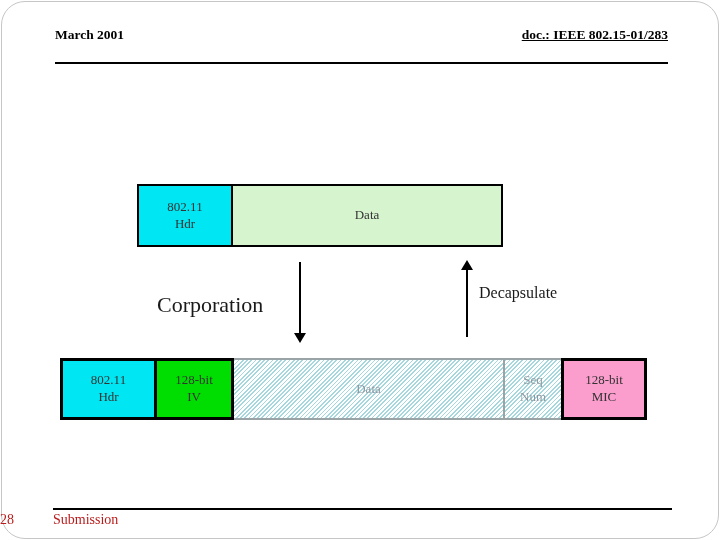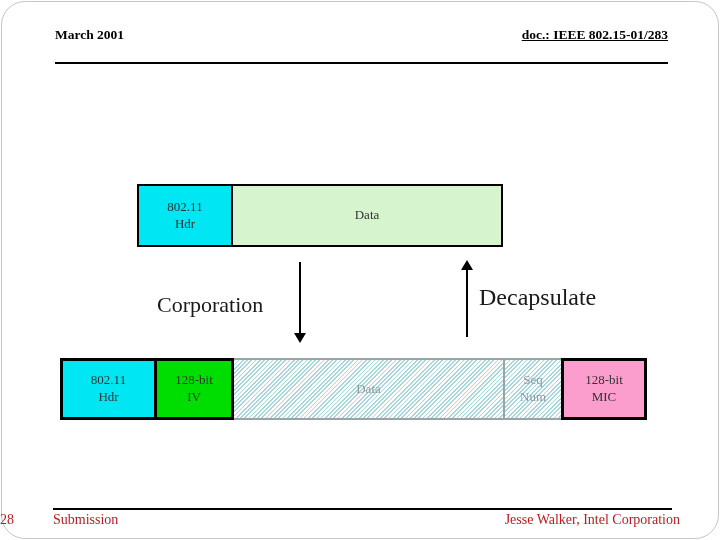--- a/index.html
+++ b/index.html
@@ -87,21 +87,21 @@
     position: absolute; left: 461px; top: 260px; width: 0; height: 0;
     border-left: 6px solid transparent; border-right: 6px solid transparent;
     border-bottom: 10px solid #000;
   }
   .label-encapsulate {
     position: absolute; left: 157px; top: 292px;
     font-size: 22px; color: #1a1a1a;
   }
   .label-decapsulate {
     position: absolute; left: 479px; top: 284px;
-    font-size: 24px; color: #1a1a1a;
+    font-size: 16px; color: #1a1a1a;
   }
   
   .footer-line {
     position: absolute; left: 53px; width: 619px; top: 508px;
     border-top: 2px solid #000;
   }
   .footer-text { position: absolute; top: 512px; font-size: 14px; color: #b91c1c; }
   .footer-left  { left: 53px; }
   .footer-page  { left: 0; right: 0; text-align: left; }
   .footer-right { right: 40px; }
@@ -154,14 +154,13 @@
     </div>
     <div class="seg bb-mic">
       <div>128-bit</div>
       <div>MIC</div>
     </div>
   </div>
 
   <div class="footer-line"></div>
   <div class="footer-text footer-left">Submission</div>
   <div class="footer-text footer-page">28</div>
-  <div class="footer-text footer-right">Jesse Walker, Intel Corporation</div>
 </div>
 
 </body></html>

